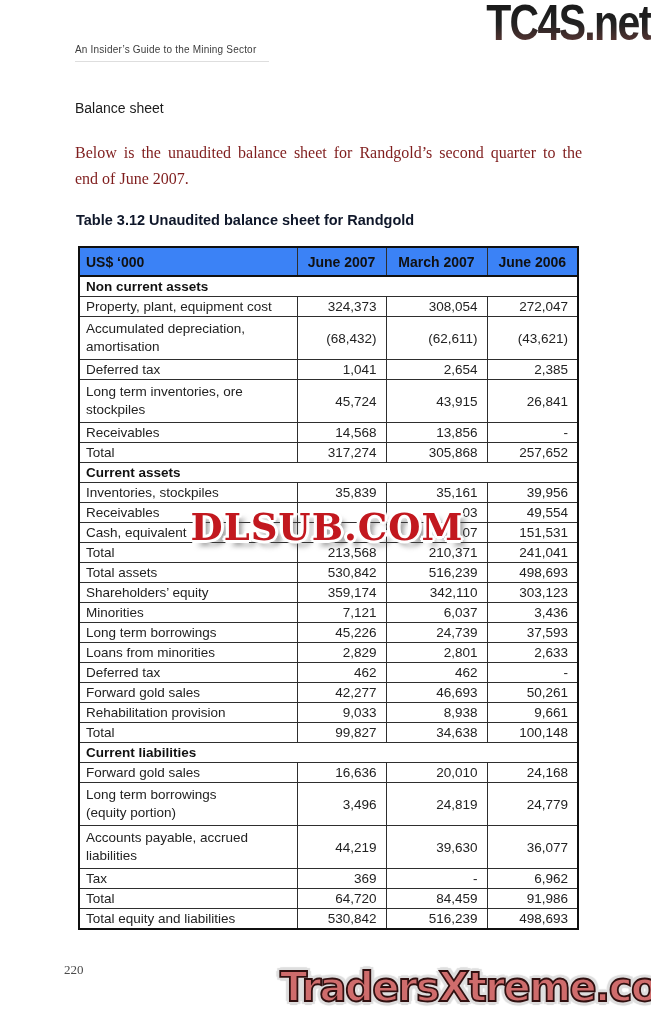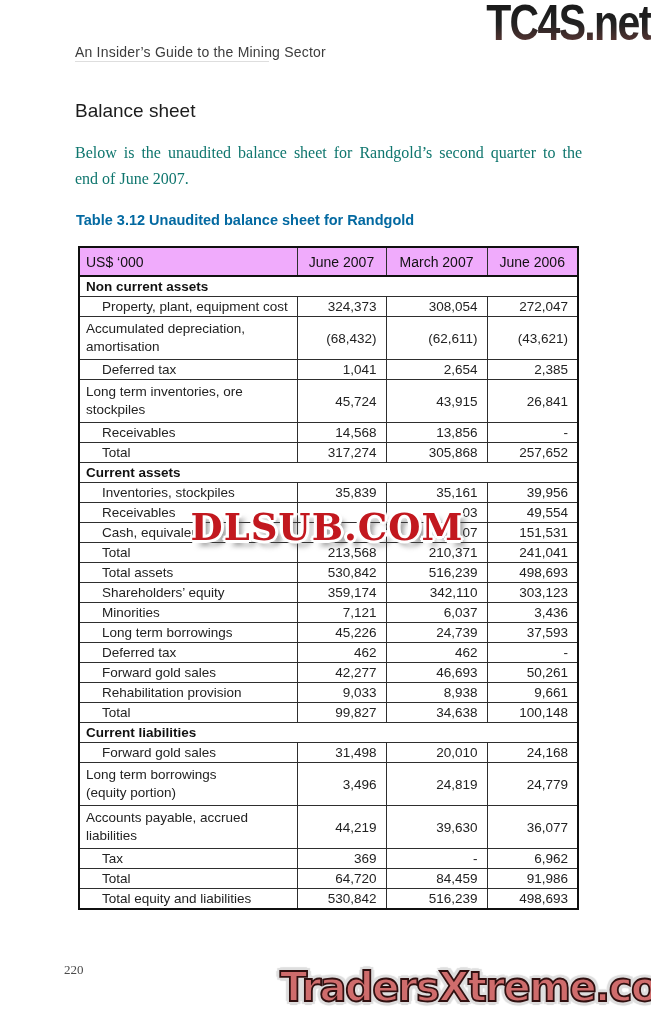--- a/index.html
+++ b/index.html
@@ -2,56 +2,56 @@
 <html><head>
 <meta charset="utf-8">
 <style>
   html,body { margin:0; padding:0; background:#ffffff; }
   .page {
     position:relative; width:651px; height:1024px; background:#ffffff;
     overflow:hidden; font-family:"Liberation Sans", sans-serif; margin:0 auto;
   }
   
   .running-head {
-    position:absolute; left:75px; top:44px; font-size:14px; color:#3d3d3d;
+    position:absolute; left:75px; top:44px; font-size:10px; color:#3d3d3d;
     letter-spacing:0.2px;
   }
   .head-rule { position:absolute; left:75px; top:61px; width:194px; height:1px; background:#dedede; }
   
   .tc4s {
     position:absolute; top:-6px; right:0px; font-size:50px; font-weight:bold;
     font-family:"Liberation Sans", sans-serif; letter-spacing:-2px;
     transform:scaleX(0.82); transform-origin:100% 0;
     background:linear-gradient(180deg,#161616 0%,#222222 52%,#4f3230 78%,#7d524c 96%);
     -webkit-background-clip:text; background-clip:text; color:transparent;
     white-space:nowrap;
   }
   
-  .page-title { position:absolute; left:75px; top:100px; font-size:19px; color:#1c1c1c; }
+  .page-title { position:absolute; left:75px; top:100px; font-size:14px; color:#1c1c1c; }
   .intro { position:absolute; left:75px; top:140px; width:507px; font-family:"Liberation Serif", serif;
-           font-size:16px; color:#0f766e; line-height:26px; }
+           font-size:16px; color:#7f1d1d; line-height:26px; }
   .intro .l1 { text-align:justify; text-align-last:justify; }
   
-  .caption { position:absolute; left:76px; top:212px; font-size:14.5px; font-weight:bold; color:#0369a1; }
+  .caption { position:absolute; left:76px; top:212px; font-size:14.5px; font-weight:bold; color:#0f172a; }
   
   table.bs {
     position:absolute; left:78px; top:246px; width:499px;
     border-collapse:collapse; table-layout:fixed;
     font-size:13.5px; color:#222222; border:2px solid #101010;
   }
   table.bs td, table.bs th { border:1px solid #2e2e2e; overflow:hidden; }
   table.bs th {
-    background:#f0abfc; font-size:14px; font-weight:normal; color:#111;
+    background:#3b82f6; font-size:14px; font-weight:bold; color:#111;
     height:27px; border-bottom:2px solid #101010; text-align:center; padding:0;
   }
   table.bs th.lab { text-align:left; padding-left:6px; }
   tr.sec td {
     font-weight:bold; height:19px; line-height:19px; padding:0 0 0 6px; color:#111;
   }
-  tr.r td.lab { padding:0 4px 0 22px; height:19px; line-height:18px; }
+  tr.r td.lab { padding:0 4px 0 6px; height:19px; line-height:18px; }
   tr.r2 td.lab { padding:2px 4px 2px 6px; line-height:18px; height:38px; }
   td.num { text-align:right; padding:0 9px 0 2px; }
   .l2 { display:block; }
   
   .dlsub {
     position:absolute; left:183px; top:486px; width:288px; height:60px;
     display:flex; align-items:center; justify-content:center;
     font-family:"DejaVu Serif", serif; font-weight:bold; font-size:37px;
     letter-spacing:1px; color:#c2181f; white-space:nowrap;
     text-shadow:
@@ -188,20 +188,26 @@
       <td class="num">6,037</td>
       <td class="num">3,436</td>
     </tr>
     <tr class="r">
       <td class="lab">Long term borrowings</td>
       <td class="num">45,226</td>
       <td class="num">24,739</td>
       <td class="num">37,593</td>
     </tr>
     <tr class="r">
+      <td class="lab">Loans from minorities</td>
+      <td class="num">2,829</td>
+      <td class="num">2,801</td>
+      <td class="num">2,633</td>
+    </tr>
+    <tr class="r">
       <td class="lab">Deferred tax</td>
       <td class="num">462</td>
       <td class="num">462</td>
       <td class="num">-</td>
     </tr>
     <tr class="r">
       <td class="lab">Forward gold sales</td>
       <td class="num">42,277</td>
       <td class="num">46,693</td>
       <td class="num">50,261</td>
@@ -216,21 +222,21 @@
       <td class="lab">Total</td>
       <td class="num">99,827</td>
       <td class="num">34,638</td>
       <td class="num">100,148</td>
     </tr>
     <tr class="sec">
           <td colspan="4">Current liabilities</td>
         </tr>
     <tr class="r">
       <td class="lab">Forward gold sales</td>
-      <td class="num">31,498</td>
+      <td class="num">16,636</td>
       <td class="num">20,010</td>
       <td class="num">24,168</td>
     </tr>
     <tr class="r2">
       <td class="lab"><span>Long term borrowings</span><span class="l2">(equity portion)</span></td>
       <td class="num">3,496</td>
       <td class="num">24,819</td>
       <td class="num">24,779</td>
     </tr>
     <tr class="r2">

